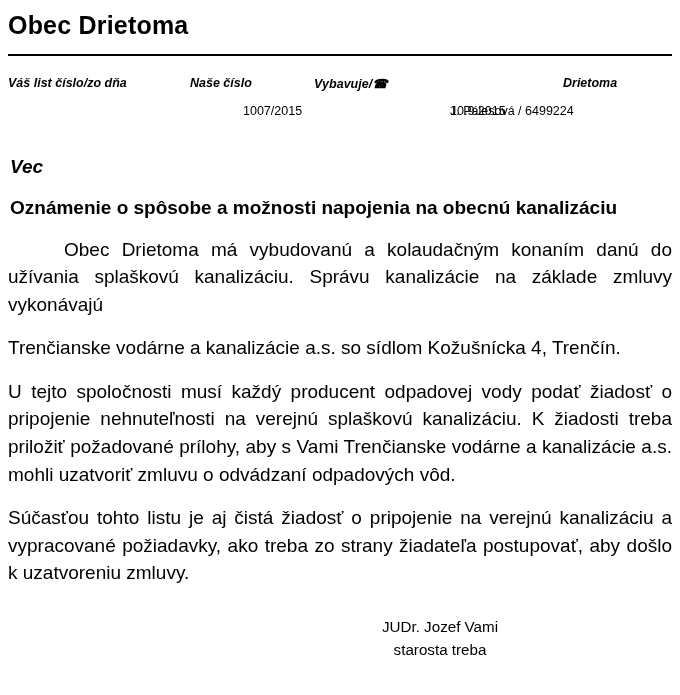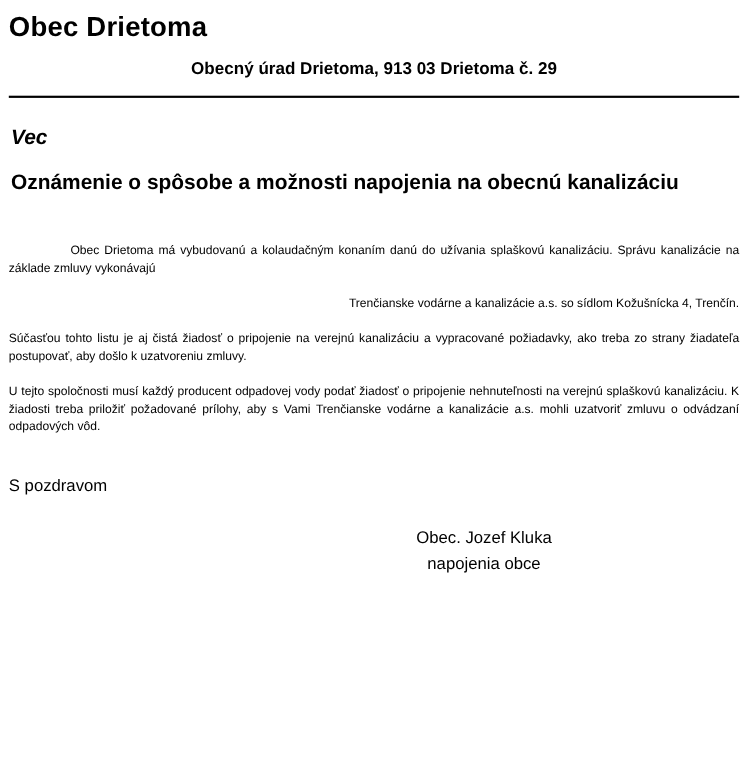--- a/index.html
+++ b/index.html
@@ -81,33 +81,33 @@
   }
   .subject-text {
     font-size: 19px;
     font-weight: bold;
     margin: 18px 0 0 2px;
     line-height: 1.3;
   }
 
   
   .body {
-    margin-top: 42px;
-    font-size: 11px;
+    margin-top: 15px;
+    font-size: 19px;
     line-height: 1.45;
   }
   .para {
     margin: 0 0 16px 0;
     text-align: justify;
   }
   .para.indent {
     text-indent: 56px;
   }
   .para.nojust {
-    text-align: right;
+    text-align: left;
   }
   .para:last-child { margin-bottom: 0; }
 
   .closing {
     margin-top: 36px;
     font-size: 15.2px;
   }
 
   
   .signature {
@@ -119,34 +119,45 @@
   }
   .sig-name { white-space: nowrap; }
   .sig-role { white-space: nowrap; }
 </style>
 </head>
 <body>
 
 <div class="page">
 
   <h1 class="letter-title">Obec Drietoma</h1>
-  <div class="letter-subtitle">Obecný úrad Drietoma, 913 03  Drietoma č. 29</div>
   <hr class="rule">
 
+  <div class="meta">
+    <div class="meta-label c1">Váš list číslo/zo dňa</div>
+    <div class="meta-value c1v"></div>
+
+    <div class="meta-label c2">Naše číslo</div>
+    <div class="meta-value c2v">1007/2015</div>
+
+    <div class="meta-label c3">Vybavuje/☎</div>
+    <div class="meta-value c3v">J. Pálesová / 6499224</div>
+
+    <div class="meta-label c4">Drietoma</div>
+    <div class="meta-value c3v" style="left:442px; top:40px;">10.9.2015</div>
+  </div>
 
   <div class="subject-label">Vec</div>
   <div class="subject-text">Oznámenie o spôsobe a možnosti napojenia na obecnú kanalizáciu</div>
 
   <div class="body">
     <p class="para indent">Obec Drietoma má vybudovanú a kolaudačným konaním danú do užívania splaškovú kanalizáciu. Správu kanalizácie na základe zmluvy vykonávajú</p>
     <p class="para nojust">Trenčianske vodárne a kanalizácie a.s. so sídlom Kožušnícka 4, Trenčín.</p>
+    <p class="para">U tejto spoločnosti musí každý producent odpadovej vody podať žiadosť o pripojenie nehnuteľnosti na verejnú splaškovú kanalizáciu. K žiadosti treba priložiť požadované prílohy, aby s Vami Trenčianske vodárne a kanalizácie a.s. mohli uzatvoriť zmluvu o odvádzaní odpadových vôd.</p>
     <p class="para">Súčasťou tohto listu je aj čistá žiadosť o pripojenie na verejnú kanalizáciu a vypracované požiadavky, ako treba zo strany žiadateľa postupovať, aby došlo k uzatvoreniu zmluvy.</p>
-    <p class="para">U tejto spoločnosti musí každý producent odpadovej vody podať žiadosť o pripojenie nehnuteľnosti na verejnú splaškovú kanalizáciu. K žiadosti treba priložiť požadované prílohy, aby s Vami Trenčianske vodárne a kanalizácie a.s. mohli uzatvoriť zmluvu o odvádzaní odpadových vôd.</p>
   </div>
 
-  <div class="closing">S pozdravom</div>
 
   <div class="signature">
-    <div class="sig-name">Obec. Jozef Kluka</div>
-    <div class="sig-role">napojenia obce</div>
+    <div class="sig-name">JUDr. Jozef Vami</div>
+    <div class="sig-role">starosta treba</div>
   </div>
 
 </div>
 
 </body></html>

